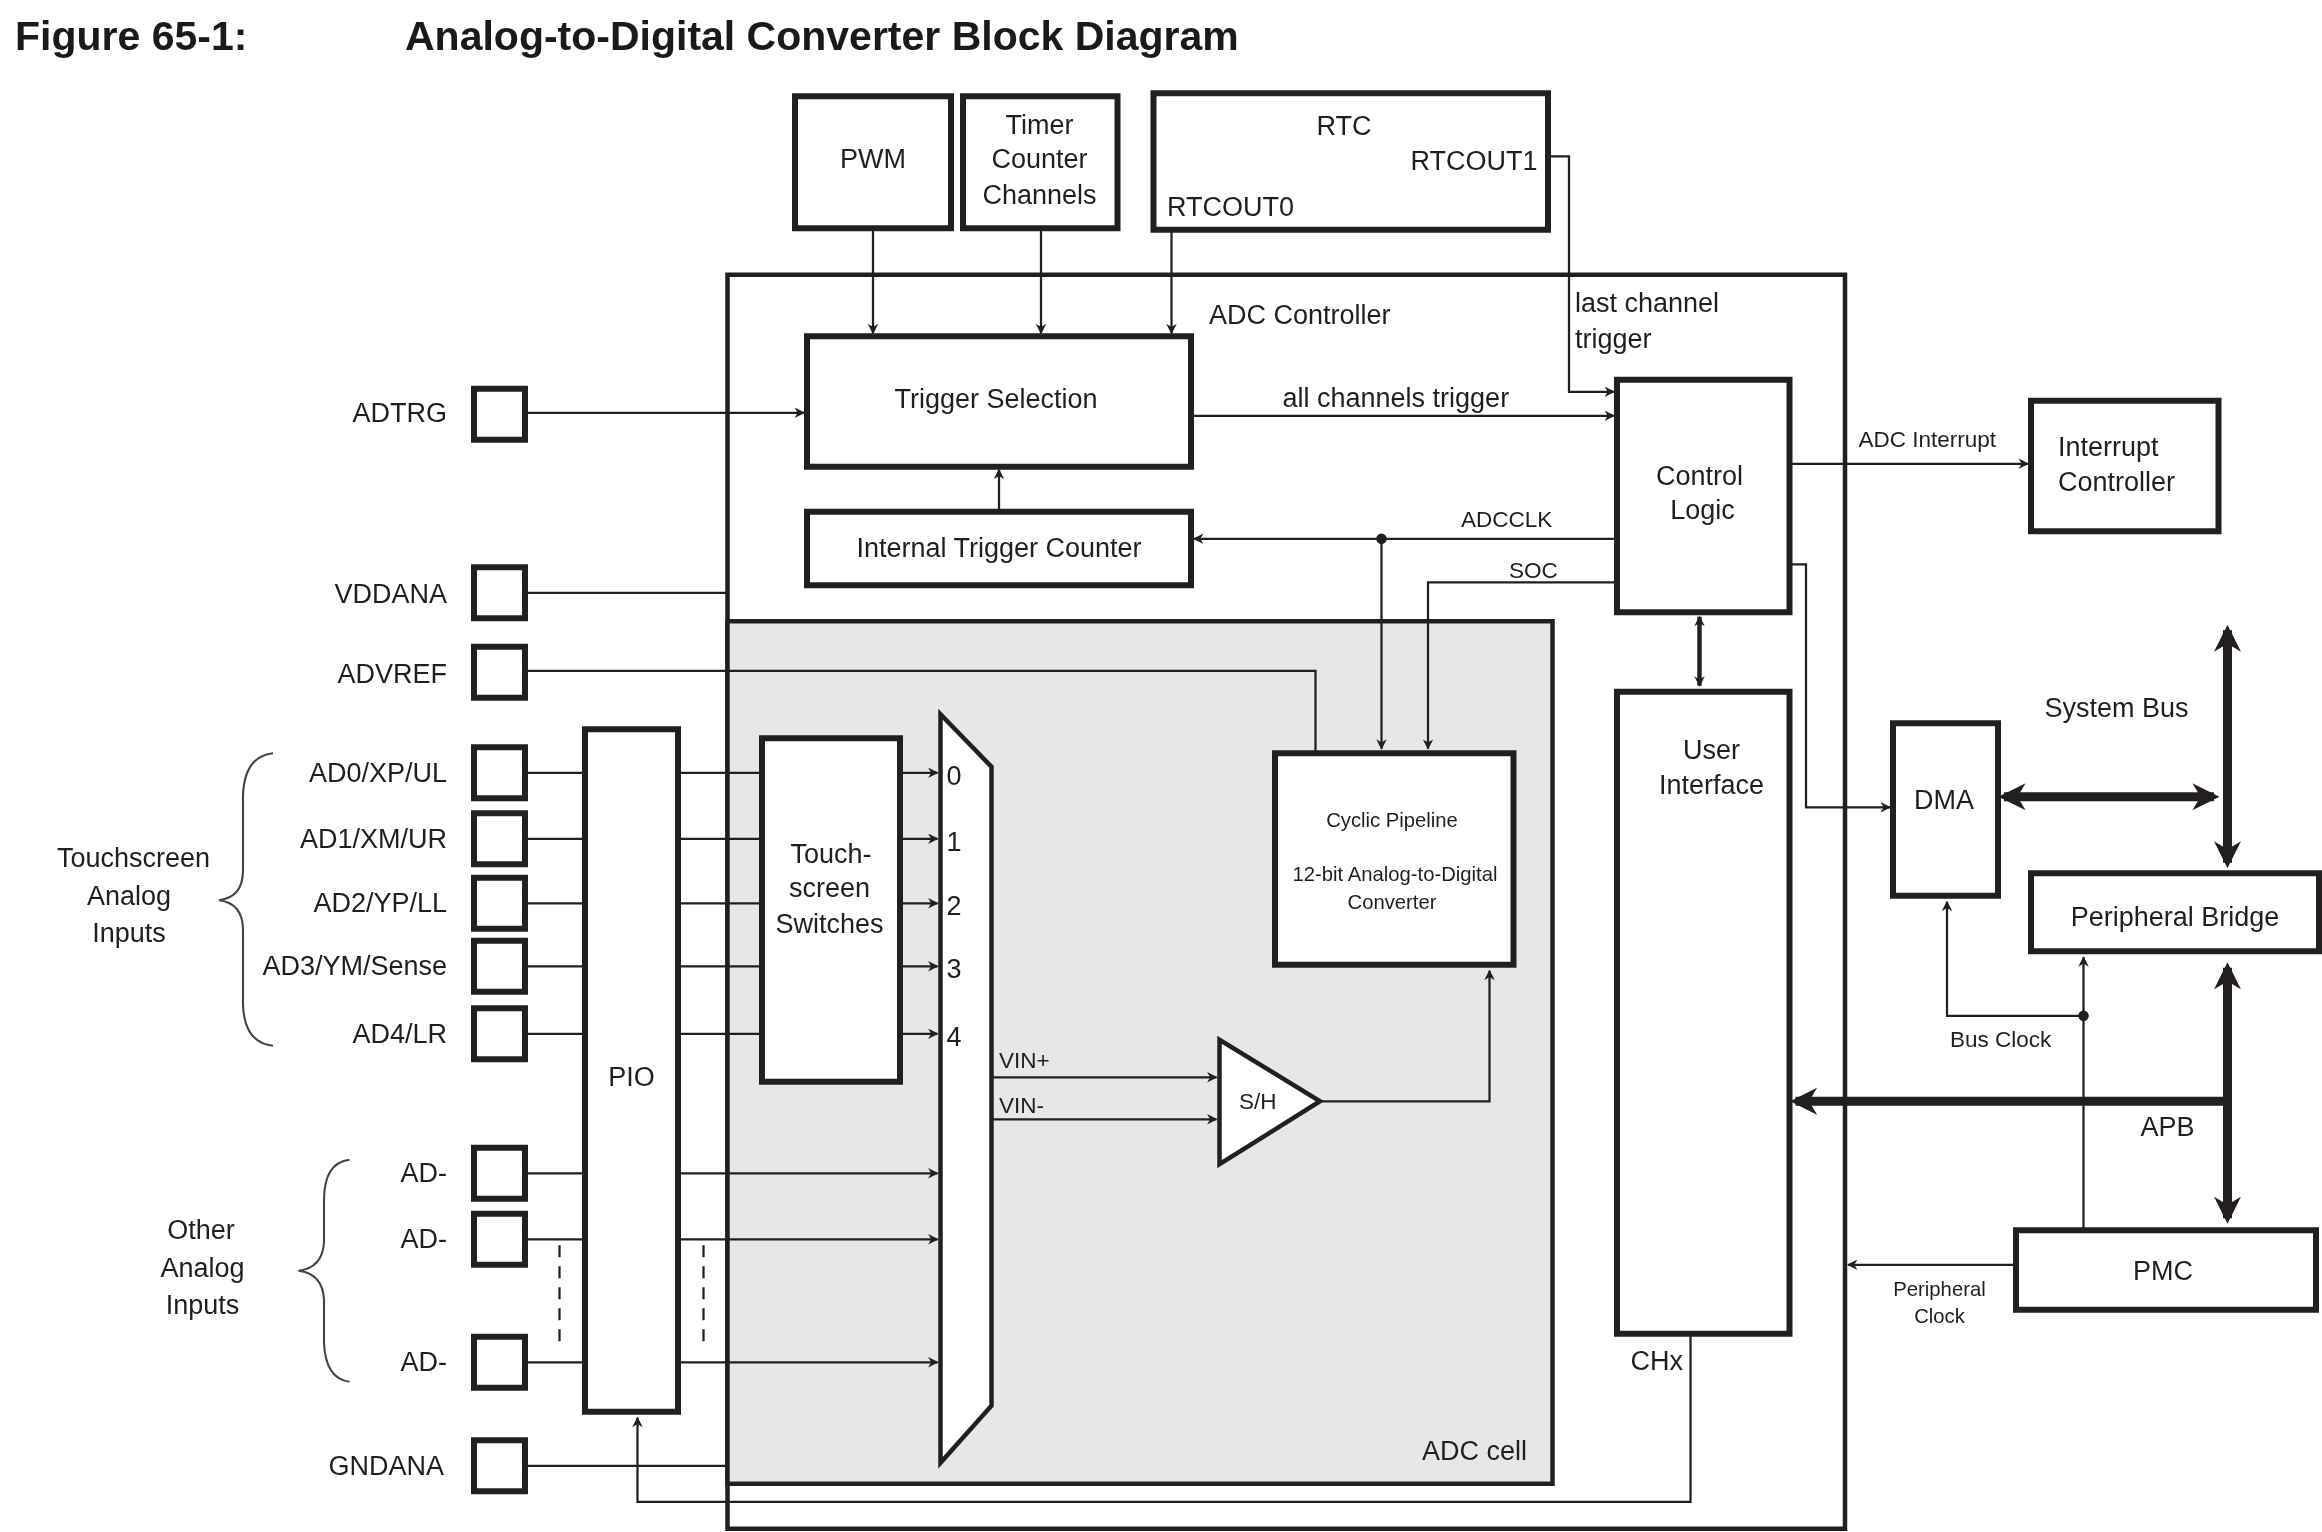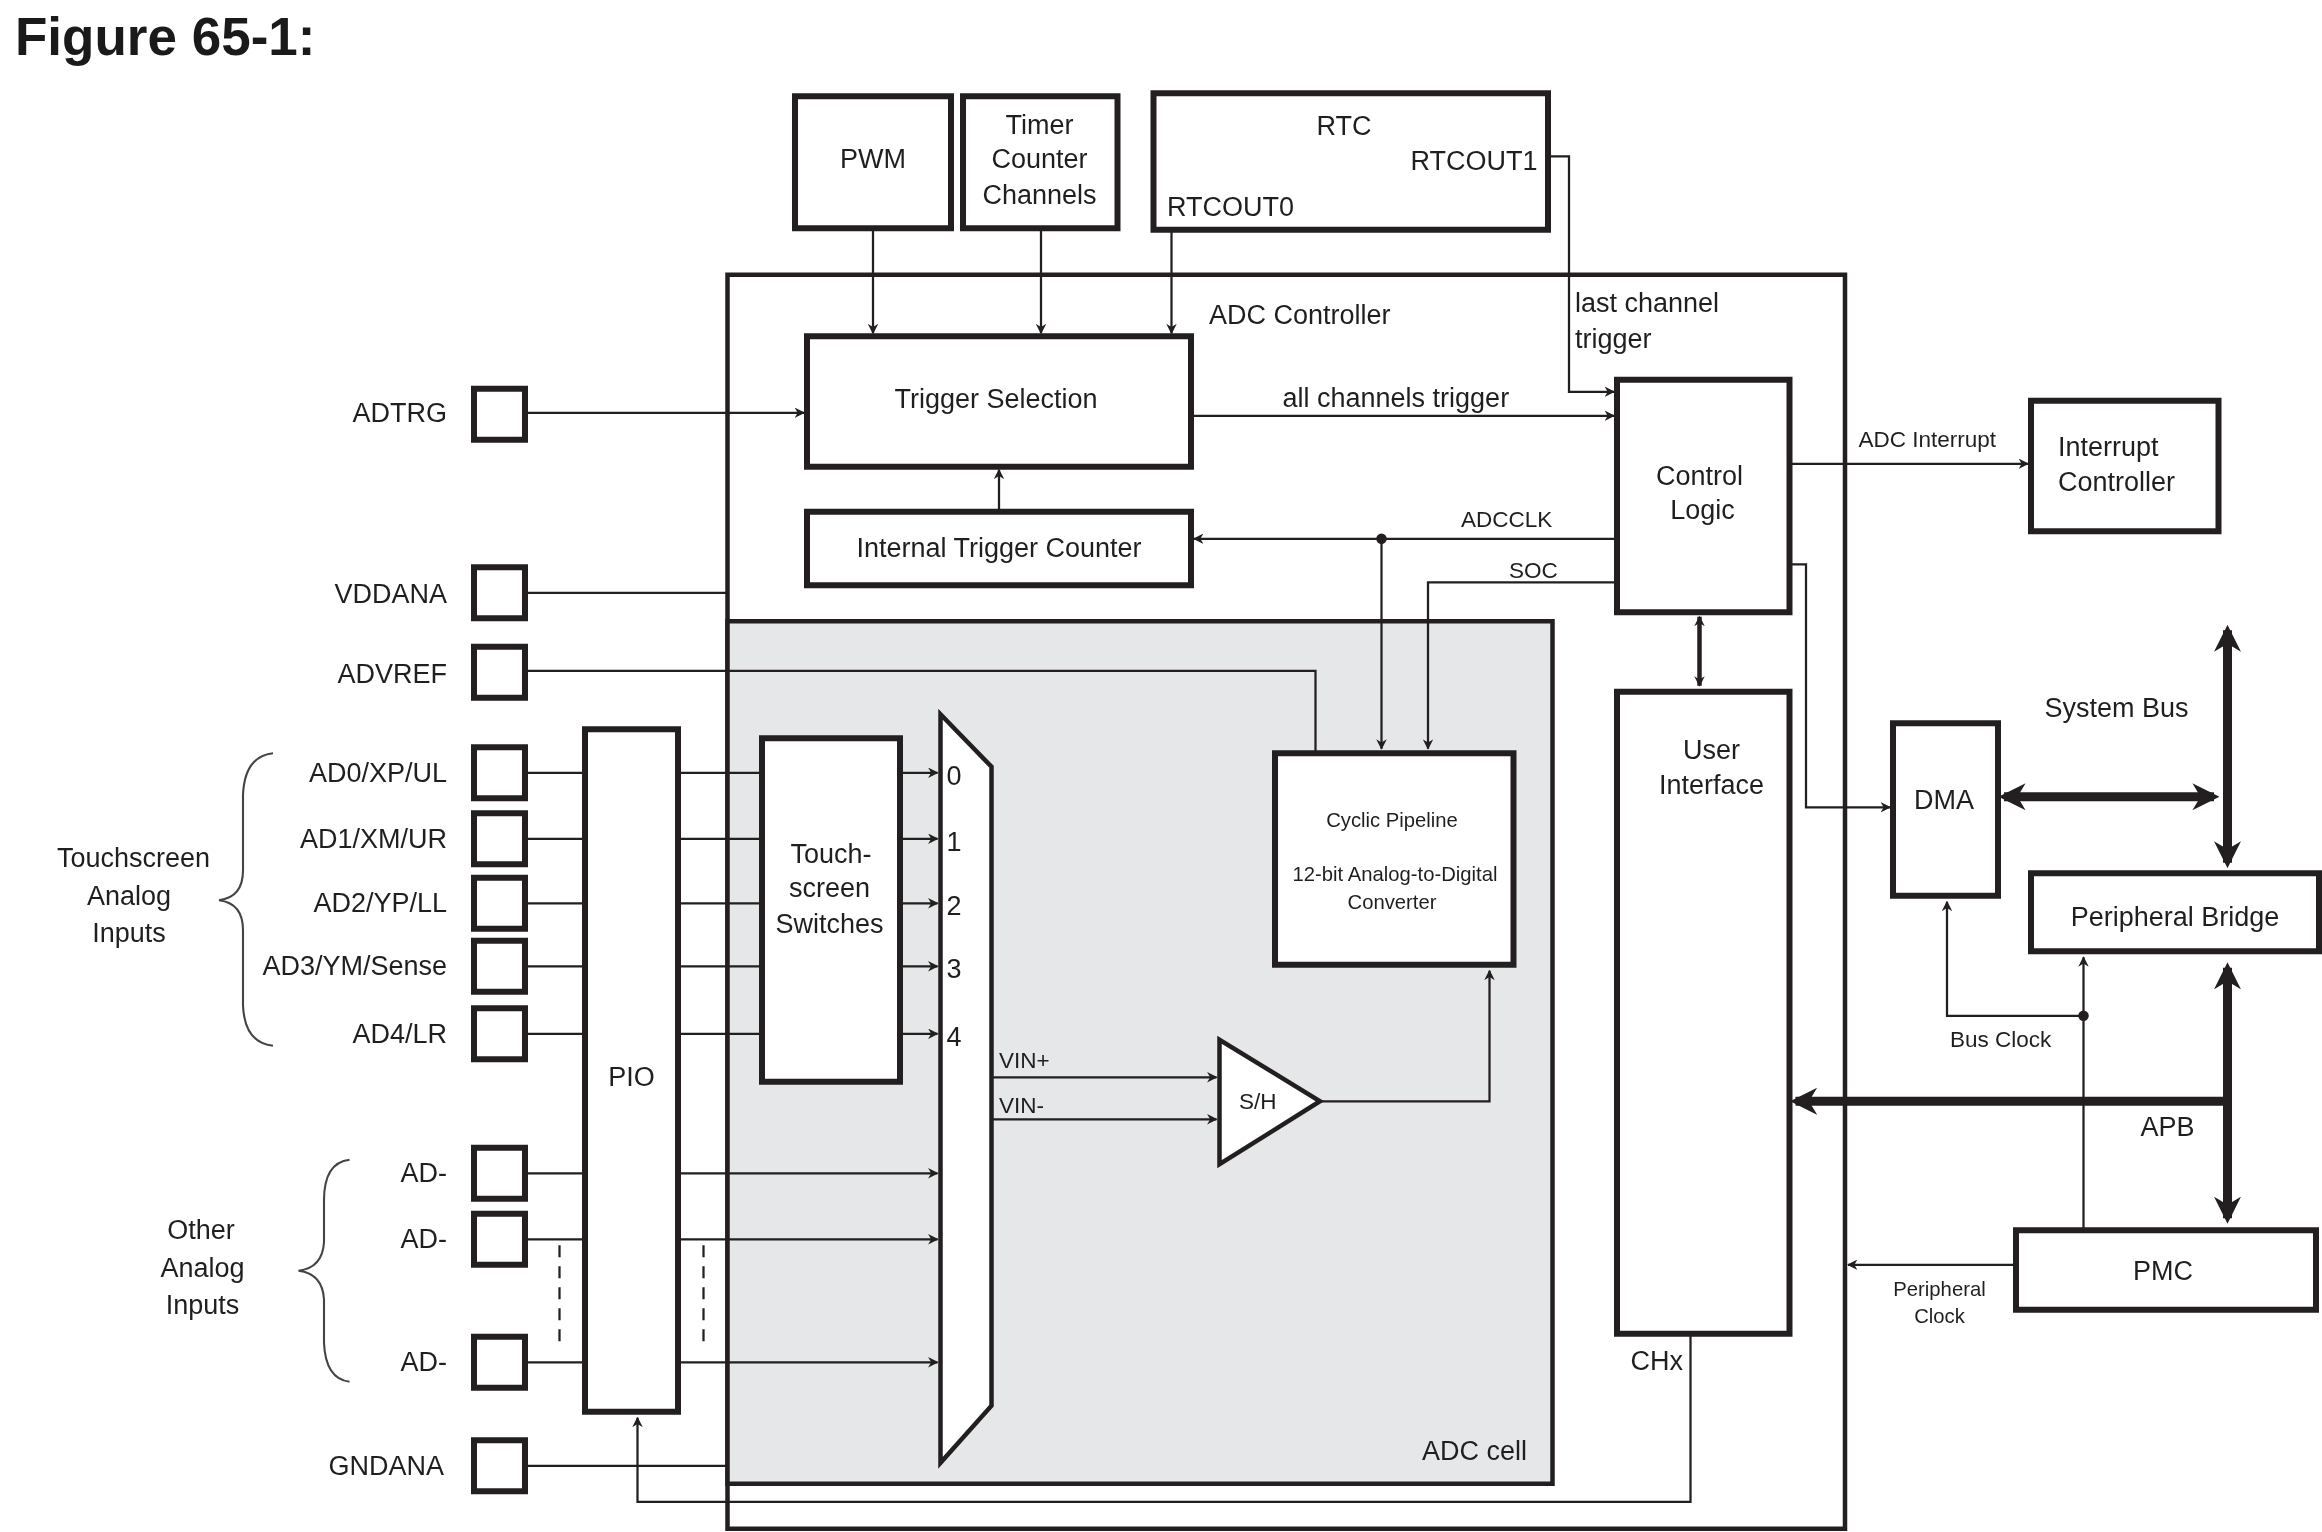--- a/index.html
+++ b/index.html
@@ -1,36 +1,37 @@
 <!DOCTYPE html>
 <html><head>
 <meta charset="utf-8">
 <style>
   html, body { margin: 0; padding: 0; background: #ffffff; }
   body { width: 2322px; height: 1532px; overflow: hidden; position: relative; }
   .fig-header { position: absolute; left: 15px; top: 6px; height: 60px; display: flex; align-items: center;
-    font-family: "Liberation Sans", sans-serif; font-weight: bold; font-size: 53px; color: #1a1a1a; }
+    font-family: "Liberation Sans", sans-serif; font-weight: bold; font-size: 41px; color: #1a1a1a; }
   .fig-num { width: 390px; }
   svg#diagram { position: absolute; left: 0; top: 0; width: 2322px; height: 1532px; }
   svg text { font-family: "Liberation Sans", sans-serif; fill: #1f1f1f; }
   .blk { fill: #ffffff; stroke: #231f20; stroke-width: 4; }
   .pin { fill: #ffffff; stroke: #231f20; stroke-width: 4; }
   .ln { fill: none; stroke: #231f20; stroke-width: 1.5; }
   .bus { fill: none; stroke: #231f20; stroke-width: 6; }
   .dash { fill: none; stroke: #231f20; stroke-width: 1.5; stroke-dasharray: 8 6; }
   .brace { fill: none; stroke: #444; stroke-width: 1.4; }
   .lbl { font-size: 18px; }
   .lbl-s { font-size: 15px; }
   .lbl-xs { font-size: 13.5px; }
 </style>
 </head>
 <body>
 
 <div class="fig-header">
   <span class="fig-num">Figure 65-1:</span>
+  <span>Analog-to-Digital Converter Block Diagram</span>
 </div>
 
 <svg id="diagram" viewBox="0 0 1548 1021">
   <defs>
     <marker id="ah" viewBox="0 0 10 10" refX="9" refY="5" markerWidth="7" markerHeight="7" orient="auto-start-reverse" markerUnits="userSpaceOnUse">
       <path d="M0,0 L10,5 L0,10 L3,5 z" fill="#231f20"></path>
     </marker>
     <marker id="ahb" viewBox="0 0 10 10" refX="8" refY="5" markerWidth="18" markerHeight="18" orient="auto-start-reverse" markerUnits="userSpaceOnUse">
       <path d="M0,0 L10,5 L0,10 L3,5 z" fill="#231f20"></path>
     </marker>

